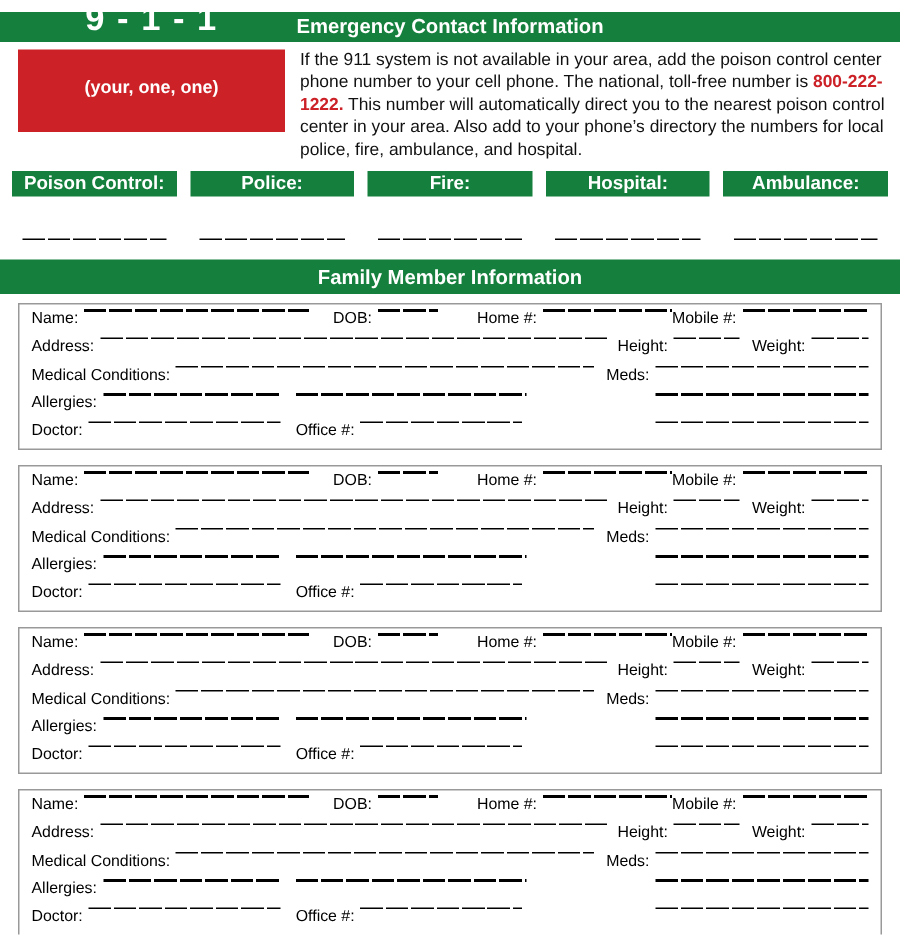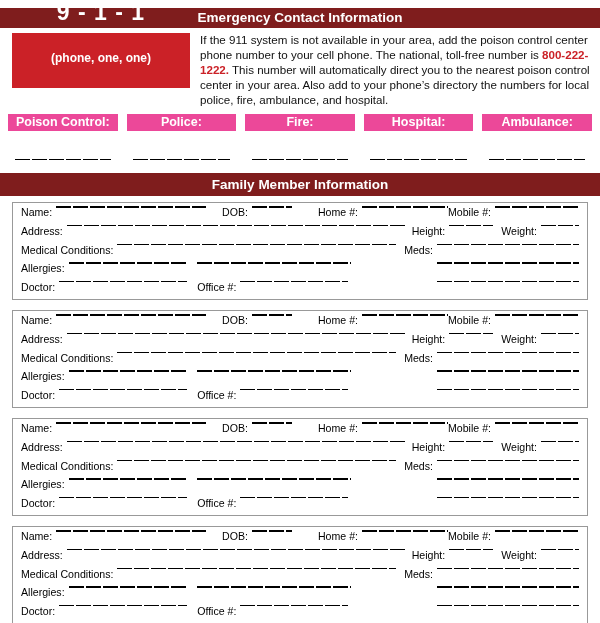--- a/index.html
+++ b/index.html
@@ -6,21 +6,21 @@
   html, body { background: #fff; }
   body {
     width: 600px; height: 623px; overflow: hidden;
     font-family: "Liberation Sans", sans-serif;
     color: #000;
   }
   .page { width: 600px; height: 623px; position: relative; background: #fff; }
 
   
   .bar {
-    background: #7f1d1d; color: #fff; text-align: center;
+    background: #15803d; color: #fff; text-align: center;
     font-weight: bold; font-size: 13.5px;
   }
   .bar.top { margin-top: 8px; height: 20px; line-height: 20px; }
   .bar.family { margin-top: 13px; height: 23px; line-height: 23px; }
 
   
   .intro { display: flex; margin: 5px 10px 0 12px; }
   .red-box {
     width: 178px; height: 55px; flex: 0 0 178px;
     background: #cb2127; color: #fff; text-align: center;
@@ -34,21 +34,21 @@
   .intro-text {
     flex: 1; margin-left: 10px; margin-top: -1px;
     font-size: 11.6px; line-height: 15px; color: #111;
   }
   .intro-text .phone { color: #cb2127; font-weight: bold; }
 
   
   .contacts { display: flex; gap: 9px; margin: 7px 8px 0; }
   .contact-cell { flex: 1; }
   .contact-label {
-    background: #ec4899; color: #fff; height: 17px; line-height: 17px;
+    background: #15803d; color: #fff; height: 17px; line-height: 17px;
     text-align: center; font-weight: bold; font-size: 12.5px;
   }
   .contact-line {
     margin: 28px auto 0; width: 88%; height: 1.4px;
     background: repeating-linear-gradient(to right, #000 0 15px, transparent 15px 17px);
   }
 
   
   .members { margin: 6px 12px 0; }
   .member {
@@ -79,21 +79,21 @@
 
 <div class="page">
 
   <div class="bar top">
     <span>Emergency Contact Information</span>
   </div>
 
   <div class="intro">
     <div class="red-box">
       <div class="num">9 - 1 - 1</div>
-      <div class="words">(phone, one, one)</div>
+      <div class="words">(your, one, one)</div>
       <div class="caption">Emergency Transport System</div>
     </div>
     <div class="intro-text"><span>If the 911 system is not available in your area, add the poison control center phone number to your cell phone. The national, toll-free number is </span><span class="phone">800-222-1222.</span><span> This number will automatically direct you to the nearest poison control center in your area. Also add to your phone’s directory the numbers for local police, fire, ambulance, and hospital.</span></div>
   </div>
 
   <div class="contacts">
     <div class="contact-cell">
       <div class="contact-label">Poison Control:</div>
       <div class="contact-line"></div>
     </div>

